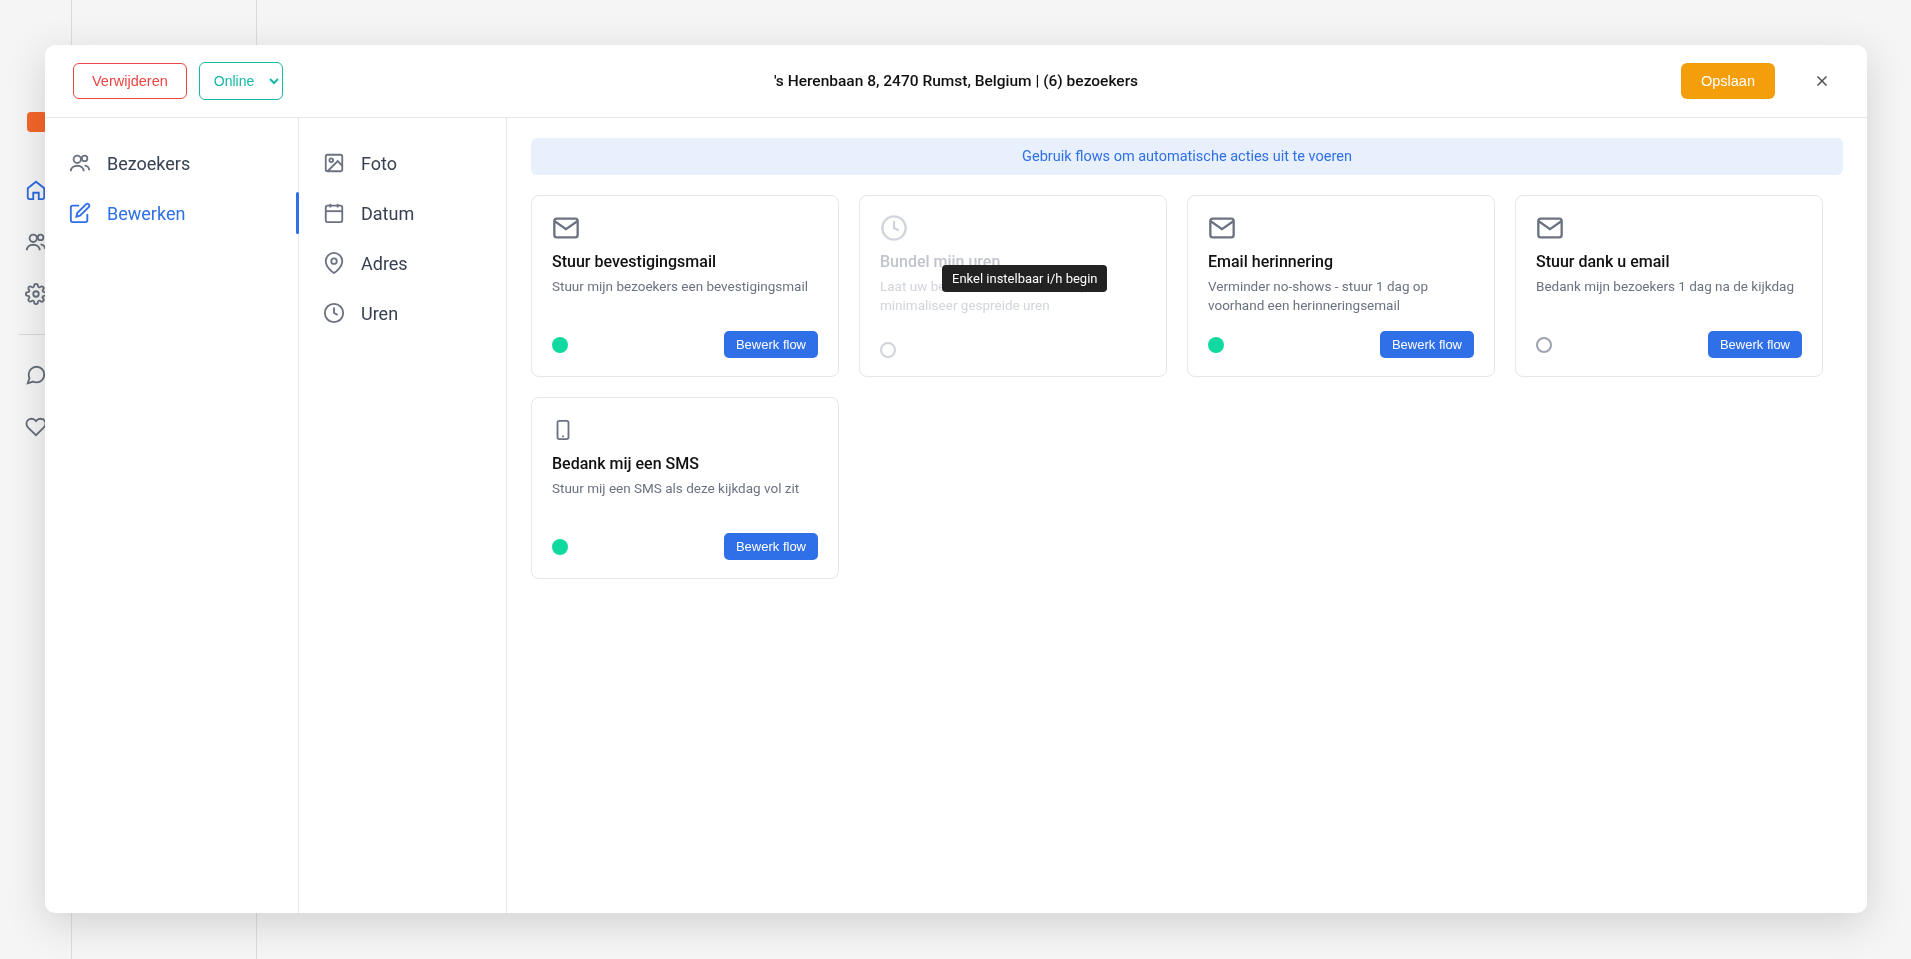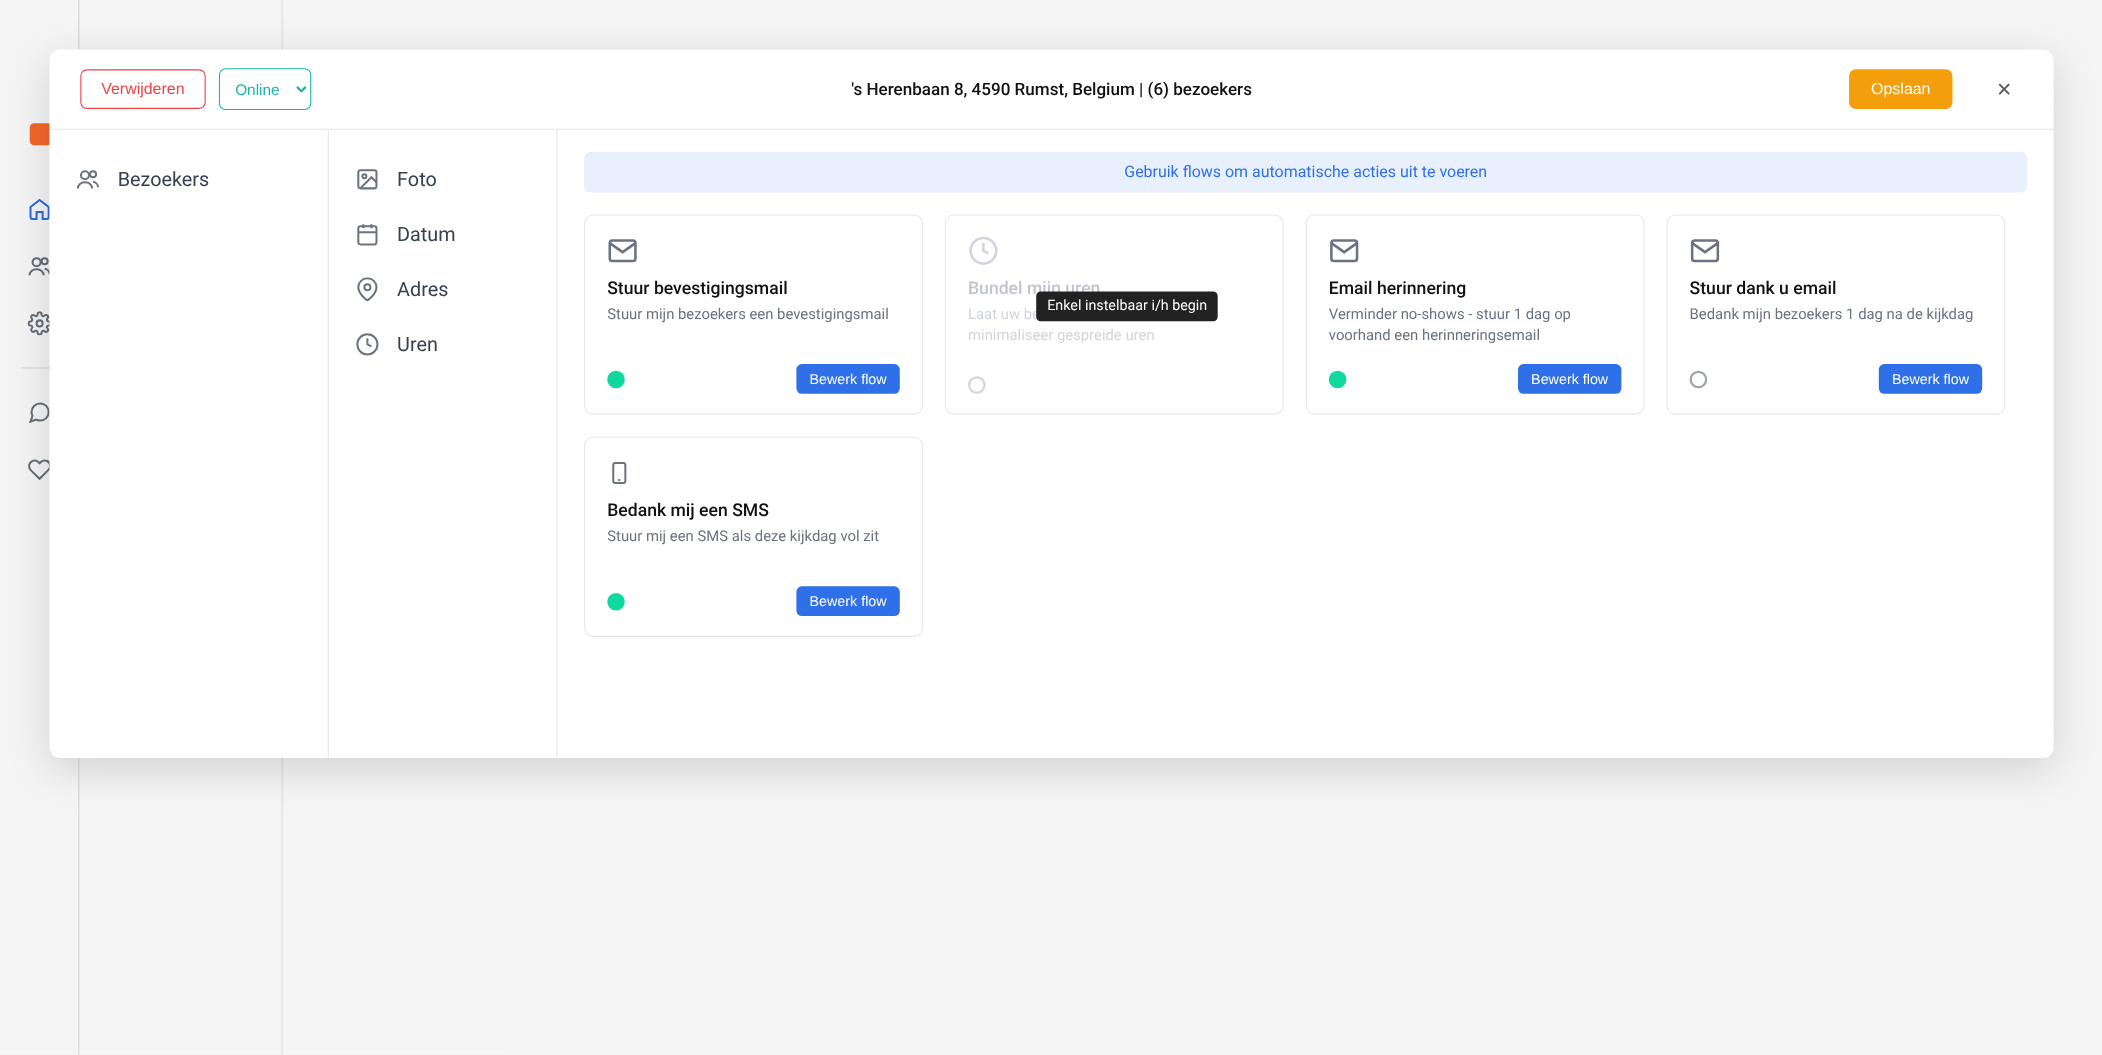--- a/index.html
+++ b/index.html
@@ -68,21 +68,21 @@
     left: 0; top: 0; width: 1911px; height: 959px;
     background: rgba(0,0,0,0.04);
   }
 
   
   .modal {
     position: absolute;
     left: 45px;
     top: 45px;
     width: 1822px;
-    height: 644px;
+    height: 868px;
     background: #fff;
     border-radius: 10px;
     box-shadow: 0 10px 40px rgba(0,0,0,0.15);
     display: flex;
     flex-direction: column;
   }
 
   .modal-header {
     height: 73px;
     border-bottom: 1px solid #e5e7eb;
@@ -318,21 +318,21 @@
 
 <div class="overlay"></div>
 
 <div class="modal">
 
   <div class="modal-header">
     <button class="btn-delete">Verwijderen</button>
     <select class="select-status">
       <option>Online</option>
     </select>
-    <div class="modal-title">'s Herenbaan 8, 4590 Rumst, Belgium | (6) bezoekers</div>
+    <div class="modal-title">'s Herenbaan 8, 2470 Rumst, Belgium | (6) bezoekers</div>
     <button class="btn-save">Opslaan</button>
     <button class="btn-close">
       <svg width="18" height="18" viewBox="0 0 24 24" fill="none" stroke="currentColor" stroke-width="2.2">
           <line x1="18" y1="6" x2="6" y2="18"></line>
           <line x1="6" y1="6" x2="18" y2="18"></line>
         </svg>
     </button>
   </div>
 
   <div class="modal-body">
@@ -341,20 +341,29 @@
       <div class="side-item">
         <span class="icon">
           <svg width="22" height="22" viewBox="0 0 24 24" fill="none" stroke="currentColor" stroke-width="2">
               <circle cx="9" cy="8" r="4"></circle>
               <path d="M2 21c0-3.5 3-6 7-6s7 2.5 7 6"></path>
               <circle cx="17" cy="7" r="3"></circle>
               <path d="M22 20c0-2.5-2-5-5-5.5"></path>
             </svg>
         </span>
         <span>Bezoekers</span>
+      </div>
+      <div class="side-item active">
+        <span class="icon">
+          <svg width="22" height="22" viewBox="0 0 24 24" fill="none" stroke="currentColor" stroke-width="2">
+              <path d="M11 4H4a2 2 0 0 0-2 2v14a2 2 0 0 0 2 2h14a2 2 0 0 0 2-2v-7"></path>
+              <path d="M18.5 2.5a2.12 2.12 0 0 1 3 3L12 15l-4 1 1-4z"></path>
+            </svg>
+        </span>
+        <span>Bewerken</span>
       </div>
     </div>
 
     <div class="col-mid">
       <div class="side-item">
         <span class="icon">
           <svg width="22" height="22" viewBox="0 0 24 24" fill="none" stroke="currentColor" stroke-width="2">
               <rect x="3" y="3" width="18" height="18" rx="2"></rect>
               <circle cx="9" cy="9" r="2"></circle>
               <path d="M21 15l-5-5L5 21"></path>

